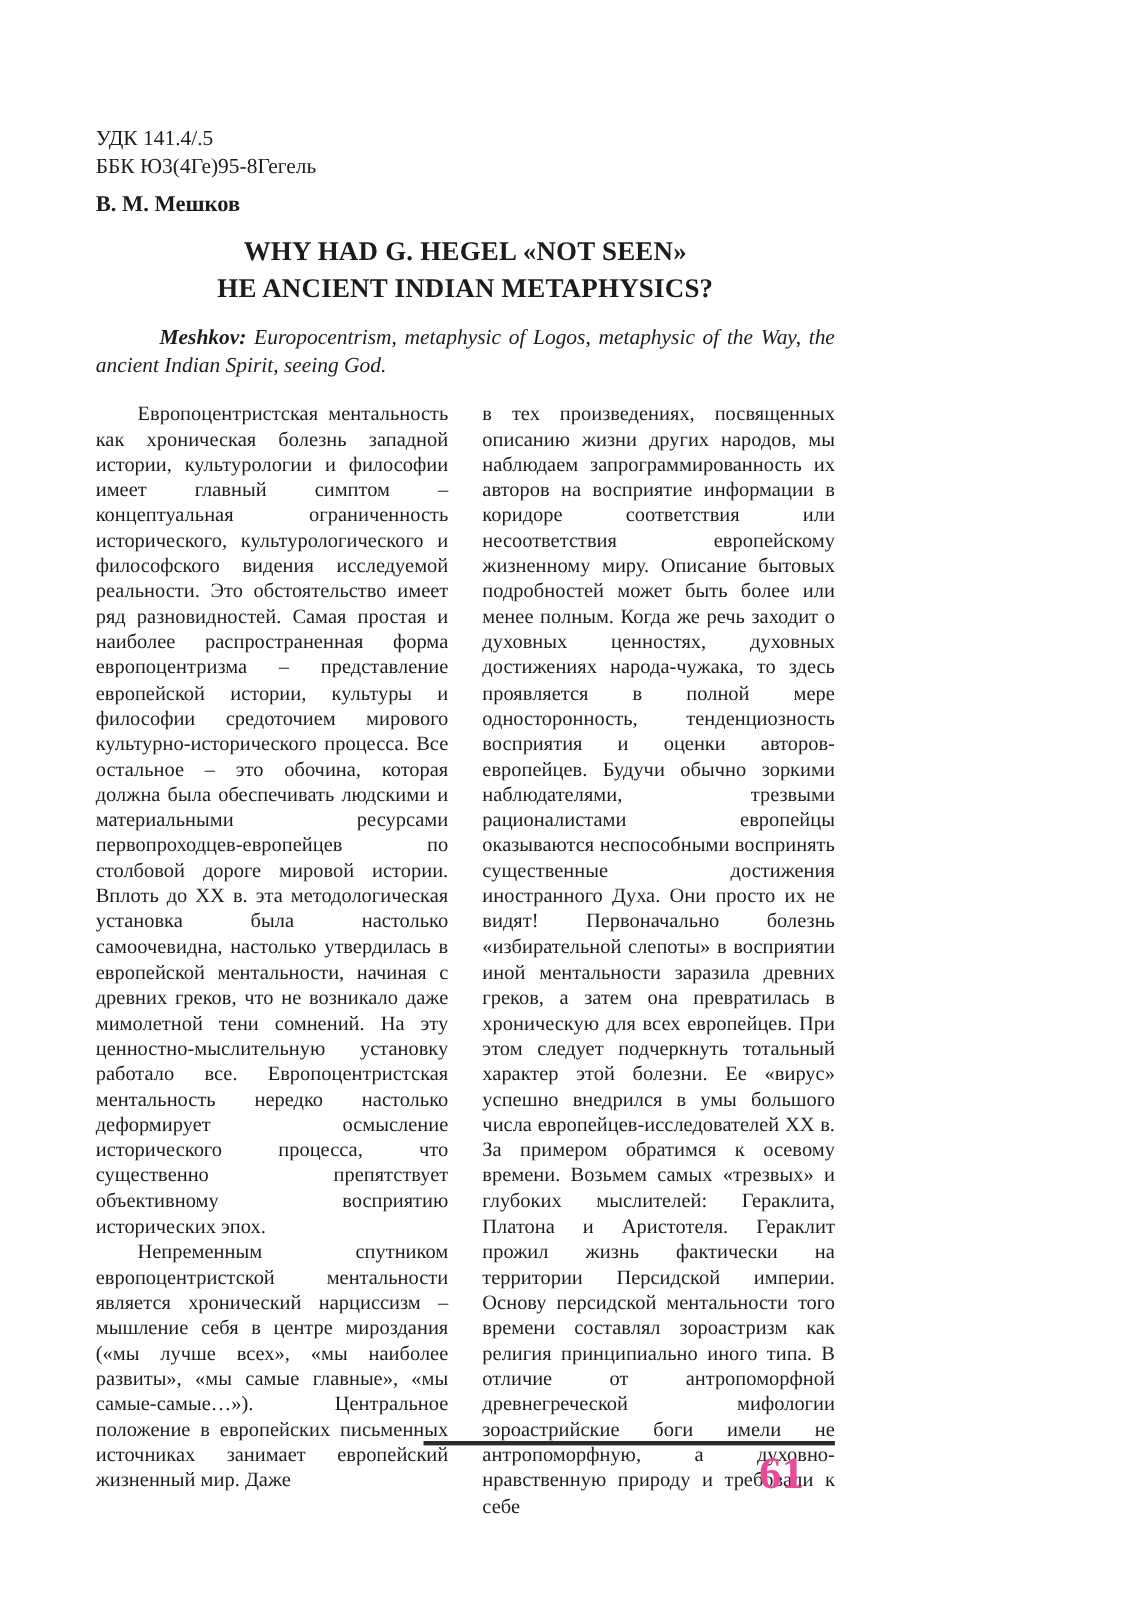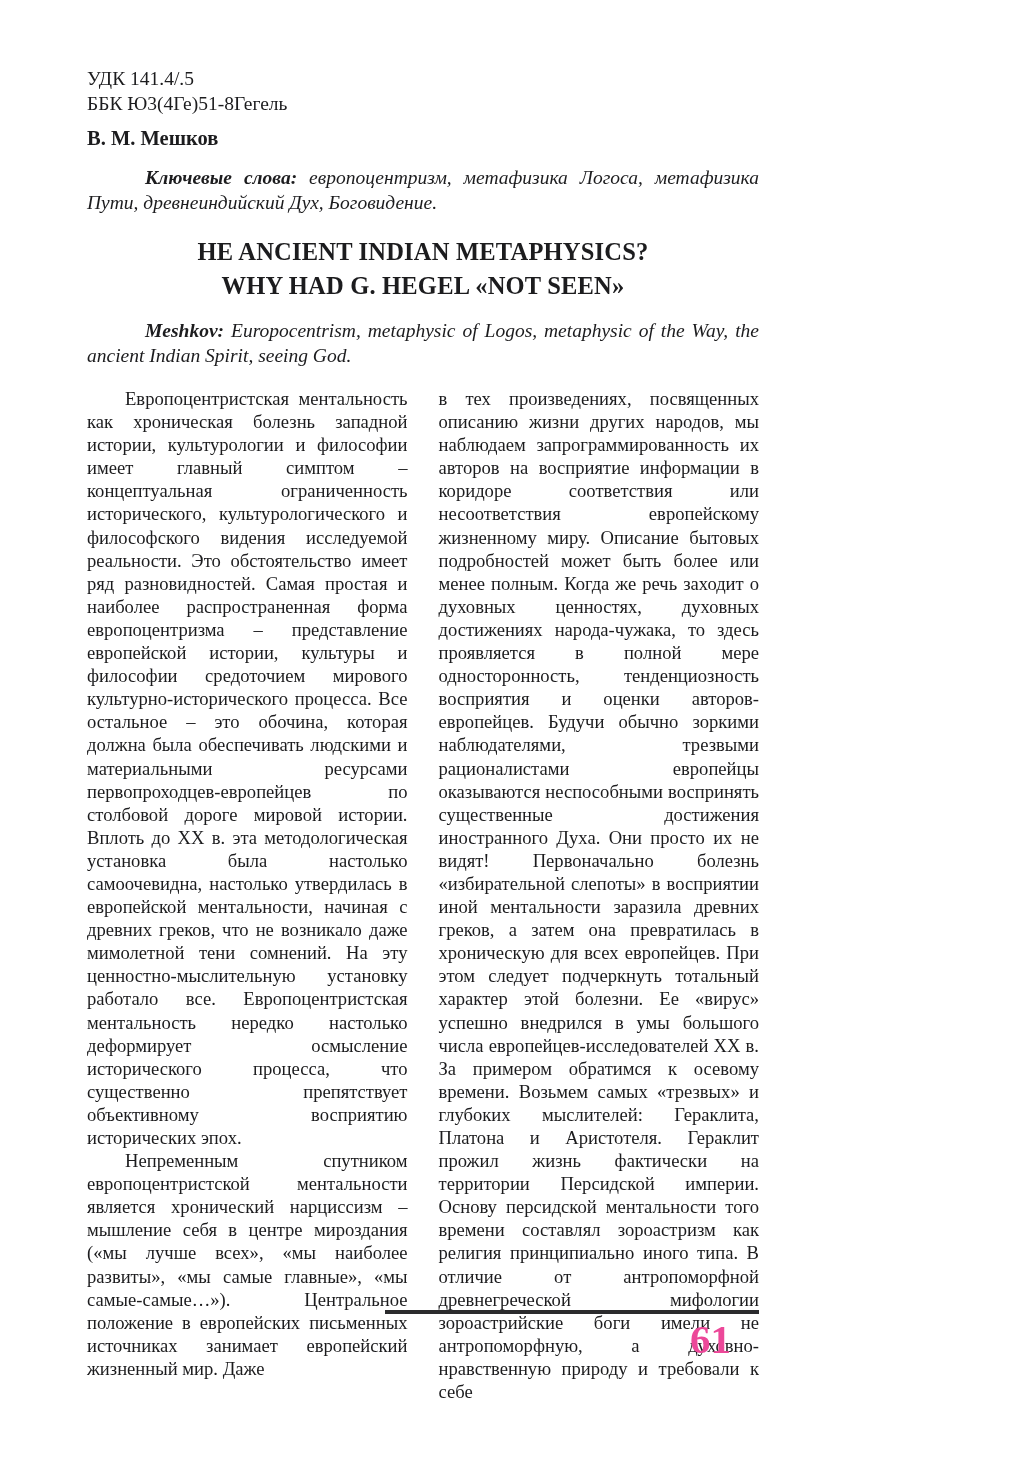--- a/index.html
+++ b/index.html
@@ -5,21 +5,21 @@
   html, body {
     margin: 0; padding: 0;
     width: 1033px; height: 1476px;
     background: #ffffff;
     overflow: hidden;
   }
   .page {
     position: relative;
     width: 844px; height: 1476px;
     box-sizing: border-box;
-    padding: 66px 85px 0 87px;
+    padding: 114px 85px 0 87px;
     font-family: "Liberation Serif", "DejaVu Serif", serif;
     color: #1c1c1e;
   }
   .classification { font-size: 19.5px; line-height: 25px; }
   .classification div { white-space: nowrap; }
 
   .author {
     text-align: left;
     font-weight: bold;
     font-size: 20.5px;
@@ -83,32 +83,31 @@
     padding-right: 28px;
   }
 </style>
 </head>
 <body>
 
 <div class="page">
 
   <div class="classification">
     <div>УДК 141.4/.5</div>
-    <div>ББК Ю3(4Ге)51-8Гегель</div>
+    <div>ББК Ю3(4Ге)95-8Гегель</div>
   </div>
 
   <div class="author">В. М. Мешков</div>
 
 
-  <p class="keywords"><span class="kw-label">Ключевые слова:</span><span> европоцентризм, метафизика Логоса, метафизика Пути, древнеиндийский Дух, Боговидение.</span></p>
 
 
   <div class="main-title">
+    <div>WHY HAD G. HEGEL «NOT SEEN»</div>
     <div>HE ANCIENT INDIAN METAPHYSICS?</div>
-    <div>WHY HAD G. HEGEL «NOT SEEN»</div>
   </div>
 
   <p class="keywords"><span class="kw-label">Meshkov:</span><span> Europocentrism, metaphysic of Logos, metaphysic of the Way, the ancient Indian Spirit, seeing God.</span></p>
 
   <div class="columns">
     <div class="col col-left">
         <p>Европоцентристская ментальность как хроническая болезнь западной истории, культурологии и философии имеет главный симптом – концептуальная ограниченность исторического, культурологического и философского видения исследуемой реальности. Это обстоятельство имеет ряд разновидностей. Самая простая и наиболее распространенная форма европоцентризма – представление европейской истории, культуры и философии средоточием мирового культурно-исторического процесса. Все остальное – это обочина, которая должна была обеспечивать людскими и материальными ресурсами первопроходцев-европейцев по столбовой дороге мировой истории. Вплоть до XX в. эта методологическая установка была настолько самоочевидна, настолько утвердилась в европейской ментальности, начиная с древних греков, что не возникало даже мимолетной тени сомнений. На эту ценностно-мыслительную установку работало все. Европоцентристская ментальность нередко настолько деформирует осмысление исторического процесса, что существенно препятствует объективному восприятию исторических эпох.</p>
         <p>Непременным спутником европоцентристской ментальности является хронический нарциссизм – мышление себя в центре мироздания («мы лучше всех», «мы наиболее развиты», «мы самые главные», «мы самые-самые…»). Центральное положение в европейских письменных источниках занимает европейский жизненный мир. Даже</p>
       </div>
     <div class="col col-right">

